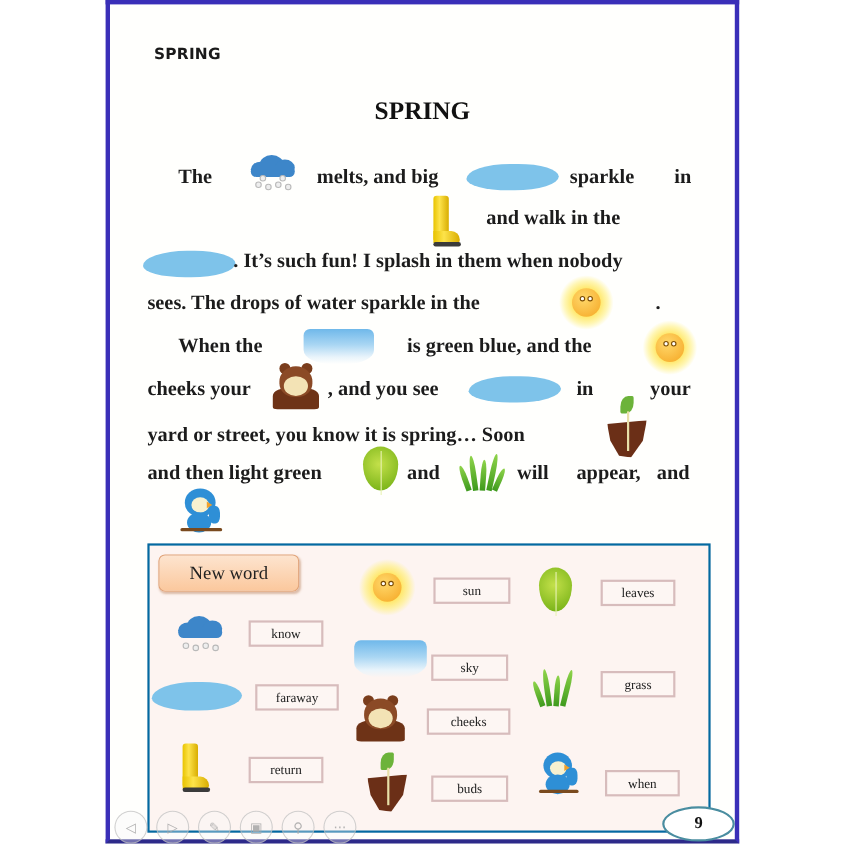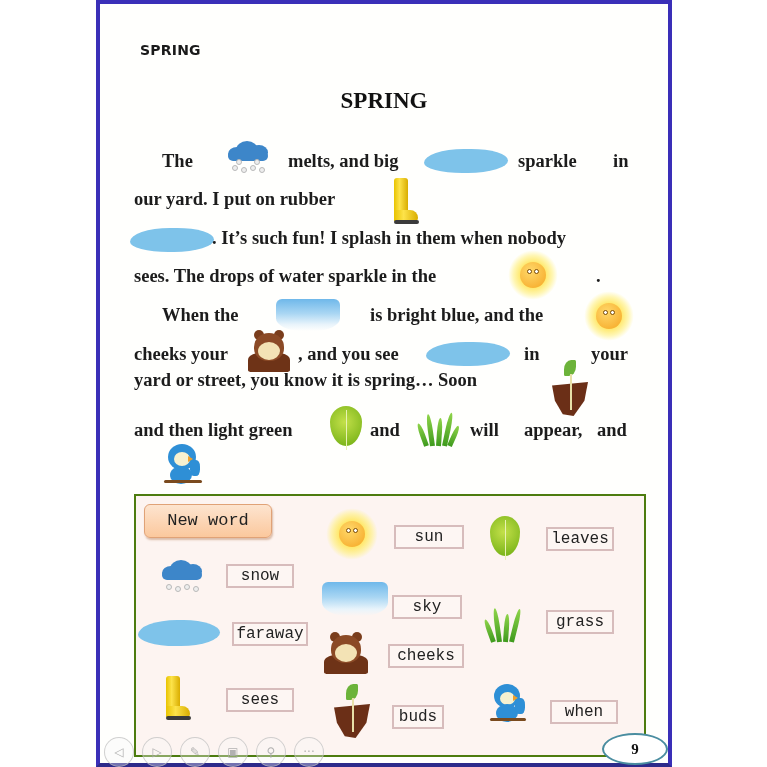--- a/index.html
+++ b/index.html
@@ -59,32 +59,32 @@
   .stem { position: absolute; border-left: 2px solid #e8e0a8; }
 
   .bird-body { position: absolute; background: #2e8fd6; border-radius: 50%; }
   .bird-face { position: absolute; background: #f7f1d0; border-radius: 50%; }
   .bird-beak { position: absolute; width: 0; height: 0; border-left: 5px solid #f0a02a; border-top: 3px solid transparent; border-bottom: 3px solid transparent; }
   .bird-branch { position: absolute; height: 3px; background: #7a4a1e; border-radius: 2px; }
 
   
   .vocab {
     position: absolute; left: 34px; top: 490px; width: 512px; height: 263px;
-    background: #fdf4f1; border: 2px solid #4d7c0f; font-family: Liberation Mono, monospace;
+    background: #fdf4f1; border: 2px solid #0369a1;
   }
   .new-word-btn {
     position: absolute; left: 8px; top: 8px; width: 128px; height: 34px;
     background: linear-gradient(180deg,#fde4cf 0%,#fbc89d 100%);
     border: 1px solid #e0a277; border-radius: 6px;
     box-shadow: 1px 2px 2px rgba(180,120,80,0.45);
     font-size: 17px; color: #222; text-align: center; line-height: 32px;
   }
   .tag {
     position: absolute; height: 24px; background: #fdf6f3; border: 2px solid #d7bcbc;
-    font-size: 16px; color: #222; text-align: center; line-height: 20px;
+    font-size: 12px; color: #222; text-align: center; line-height: 20px;
   }
 
   .page-num {
     position: absolute; left: 502px; top: 729px; width: 66px; height: 32px;
     border: 2px solid #4a8da0; border-radius: 50%; background: #fff;
     text-align: center; line-height: 28px; font-weight: bold; font-size: 15px; color: #111;
   }
 
   .toolbar { position: absolute; left: 4px; top: 733px; height: 30px; display: flex; gap: 8px; }
   .tb-btn {
@@ -111,63 +111,63 @@
     <div class="flake" style="left:26px;top:26px"></div>
     <div class="flake" style="left:35px;top:28px"></div>
     <div class="flake" style="left:12px;top:20px"></div>
     <div class="flake" style="left:30px;top:20px"></div>
   </div>
   <span class="w" style="left:188px;top:147px">melts, and big</span>
   <div class="ico puddle" style="left:324px;top:145px;width:84px;height:24px"></div>
   <span class="w" style="left:418px;top:147px">sparkle</span>
   <span class="w" style="left:513px;top:147px">in</span>
 
-  <span class="w" style="left:34px;top:185px">our yard. I put on rubber</span>
   <div class="ico" style="left:286px;top:172px;width:34px;height:50px">
     <div class="boot-shaft" style="left:8px;top:2px;width:14px;height:40px"></div>
     <div class="boot-foot" style="left:8px;top:34px;width:24px;height:11px"></div>
     <div class="boot-sole" style="left:8px;top:44px;width:25px;height:4px"></div>
   </div>
+  <span class="w" style="left:342px;top:185px">and walk in the</span>
 
   <div class="ico puddle" style="left:30px;top:224px;width:84px;height:24px"></div>
   <span class="w" style="left:112px;top:224px">. It’s such fun! I splash in them when nobody</span>
 
   <span class="w" style="left:34px;top:262px">sees. The drops of water sparkle in the</span>
   <div class="ico" style="left:408px;top:246px;width:50px;height:50px">
     <div class="sun-rays" style="left:0;top:0;width:50px;height:50px"></div>
     <div class="sun-face" style="left:12px;top:12px;width:26px;height:26px"></div>
     <div class="sun-eye" style="left:19px;top:19px"></div>
     <div class="sun-eye" style="left:26px;top:19px"></div>
   </div>
   <span class="w" style="left:496px;top:262px">.</span>
 
   <span class="w" style="left:62px;top:301px">When the</span>
   <div class="ico sky" style="left:176px;top:295px;width:64px;height:32px"></div>
-  <span class="w" style="left:270px;top:301px">is bright blue, and the</span>
+  <span class="w" style="left:270px;top:301px">is green blue, and the</span>
   <div class="ico" style="left:484px;top:287px;width:50px;height:50px">
     <div class="sun-rays" style="left:0;top:0;width:50px;height:50px"></div>
     <div class="sun-face" style="left:12px;top:12px;width:26px;height:26px"></div>
     <div class="sun-eye" style="left:19px;top:19px"></div>
     <div class="sun-eye" style="left:26px;top:19px"></div>
   </div>
 
   <span class="w" style="left:34px;top:340px">cheeks your</span>
   <div class="ico" style="left:146px;top:326px;width:46px;height:42px">
     <div class="bear-body" style="left:2px;top:22px;width:42px;height:20px"></div>
     <div class="bear-ear" style="left:8px;top:0;width:10px;height:10px"></div>
     <div class="bear-ear" style="left:28px;top:0;width:10px;height:10px"></div>
     <div class="bear-head" style="left:8px;top:3px;width:30px;height:28px"></div>
     <div class="bear-face" style="left:12px;top:12px;width:22px;height:18px"></div>
   </div>
   <span class="w" style="left:198px;top:340px">, and you see</span>
   <div class="ico puddle" style="left:326px;top:338px;width:84px;height:24px"></div>
   <span class="w" style="left:424px;top:340px">in</span>
   <span class="w" style="left:491px;top:340px">your</span>
 
-  <span class="w" style="left:34px;top:366px">yard or street, you know it is spring… Soon</span>
+  <span class="w" style="left:34px;top:382px">yard or street, you know it is spring… Soon</span>
   <div class="ico" style="left:450px;top:354px;width:40px;height:60px">
     <div class="sprout" style="left:14px;top:2px;width:12px;height:16px"></div>
     <div class="soil" style="left:2px;top:24px;width:36px;height:34px"></div>
     <div class="stem" style="left:20px;top:16px;height:36px"></div>
   </div>
 
   <span class="w" style="left:34px;top:416px">and then light green</span>
   <div class="ico" style="left:228px;top:400px;width:36px;height:48px">
     <div class="leaf" style="left:2px;top:2px;width:32px;height:40px"></div>
     <div class="leaf-vein" style="left:18px;top:6px;height:40px"></div>
@@ -213,21 +213,21 @@
     <div class="ico cloud-snow" style="left:22px;top:62px;width:46px;height:38px">
       <div class="c" style="left:4px;top:8px;width:18px;height:14px"></div>
       <div class="c" style="left:12px;top:2px;width:22px;height:18px"></div>
       <div class="c" style="left:26px;top:6px;width:18px;height:15px"></div>
       <div class="c" style="left:4px;top:12px;width:40px;height:10px;border-radius:6px"></div>
       <div class="flake" style="left:8px;top:26px"></div>
       <div class="flake" style="left:17px;top:28px"></div>
       <div class="flake" style="left:26px;top:26px"></div>
       <div class="flake" style="left:35px;top:28px"></div>
     </div>
-    <div class="tag" style="left:90px;top:68px;width:68px">snow</div>
+    <div class="tag" style="left:90px;top:68px;width:68px">know</div>
 
     <div class="ico sky" style="left:186px;top:86px;width:66px;height:34px"></div>
     <div class="tag" style="left:256px;top:99px;width:70px">sky</div>
 
     <div class="ico puddle" style="left:2px;top:124px;width:82px;height:26px"></div>
     <div class="tag" style="left:96px;top:126px;width:76px">faraway</div>
 
     <div class="ico" style="left:352px;top:106px;width:32px;height:40px">
       <div class="grass-blade" style="left:3px;width:5px;height:24px;transform:rotate(-20deg)"></div>
       <div class="grass-blade" style="left:9px;width:5px;height:34px;transform:rotate(-8deg)"></div>
@@ -243,28 +243,28 @@
       <div class="bear-head" style="left:9px;top:3px;width:30px;height:28px"></div>
       <div class="bear-face" style="left:13px;top:12px;width:22px;height:18px"></div>
     </div>
     <div class="tag" style="left:252px;top:148px;width:76px">cheeks</div>
 
     <div class="ico" style="left:24px;top:178px;width:36px;height:50px">
       <div class="boot-shaft" style="left:6px;top:2px;width:14px;height:38px"></div>
       <div class="boot-foot" style="left:6px;top:32px;width:24px;height:11px"></div>
       <div class="boot-sole" style="left:6px;top:42px;width:25px;height:4px"></div>
     </div>
-    <div class="tag" style="left:90px;top:192px;width:68px">sees</div>
+    <div class="tag" style="left:90px;top:192px;width:68px">return</div>
 
     <div class="ico" style="left:196px;top:186px;width:40px;height:58px">
       <div class="sprout" style="left:14px;top:2px;width:12px;height:16px"></div>
       <div class="soil" style="left:2px;top:22px;width:36px;height:34px"></div>
       <div class="stem" style="left:20px;top:16px;height:34px"></div>
     </div>
-    <div class="tag" style="left:256px;top:209px;width:52px">buds</div>
+    <div class="tag" style="left:256px;top:209px;width:70px">buds</div>
 
     <div class="ico" style="left:352px;top:186px;width:40px;height:48px">
       <div class="bird-body" style="left:6px;top:2px;width:26px;height:24px"></div>
       <div class="bird-face" style="left:12px;top:10px;width:15px;height:13px"></div>
       <div class="bird-beak" style="left:25px;top:13px"></div>
       <div class="bird-body" style="left:8px;top:22px;width:22px;height:18px"></div>
       <div class="bird-body" style="left:27px;top:16px;width:10px;height:16px;border-radius:40%"></div>
       <div class="bird-branch" style="left:2px;top:36px;width:36px"></div>
     </div>
     <div class="tag" style="left:414px;top:204px;width:68px">when</div>

